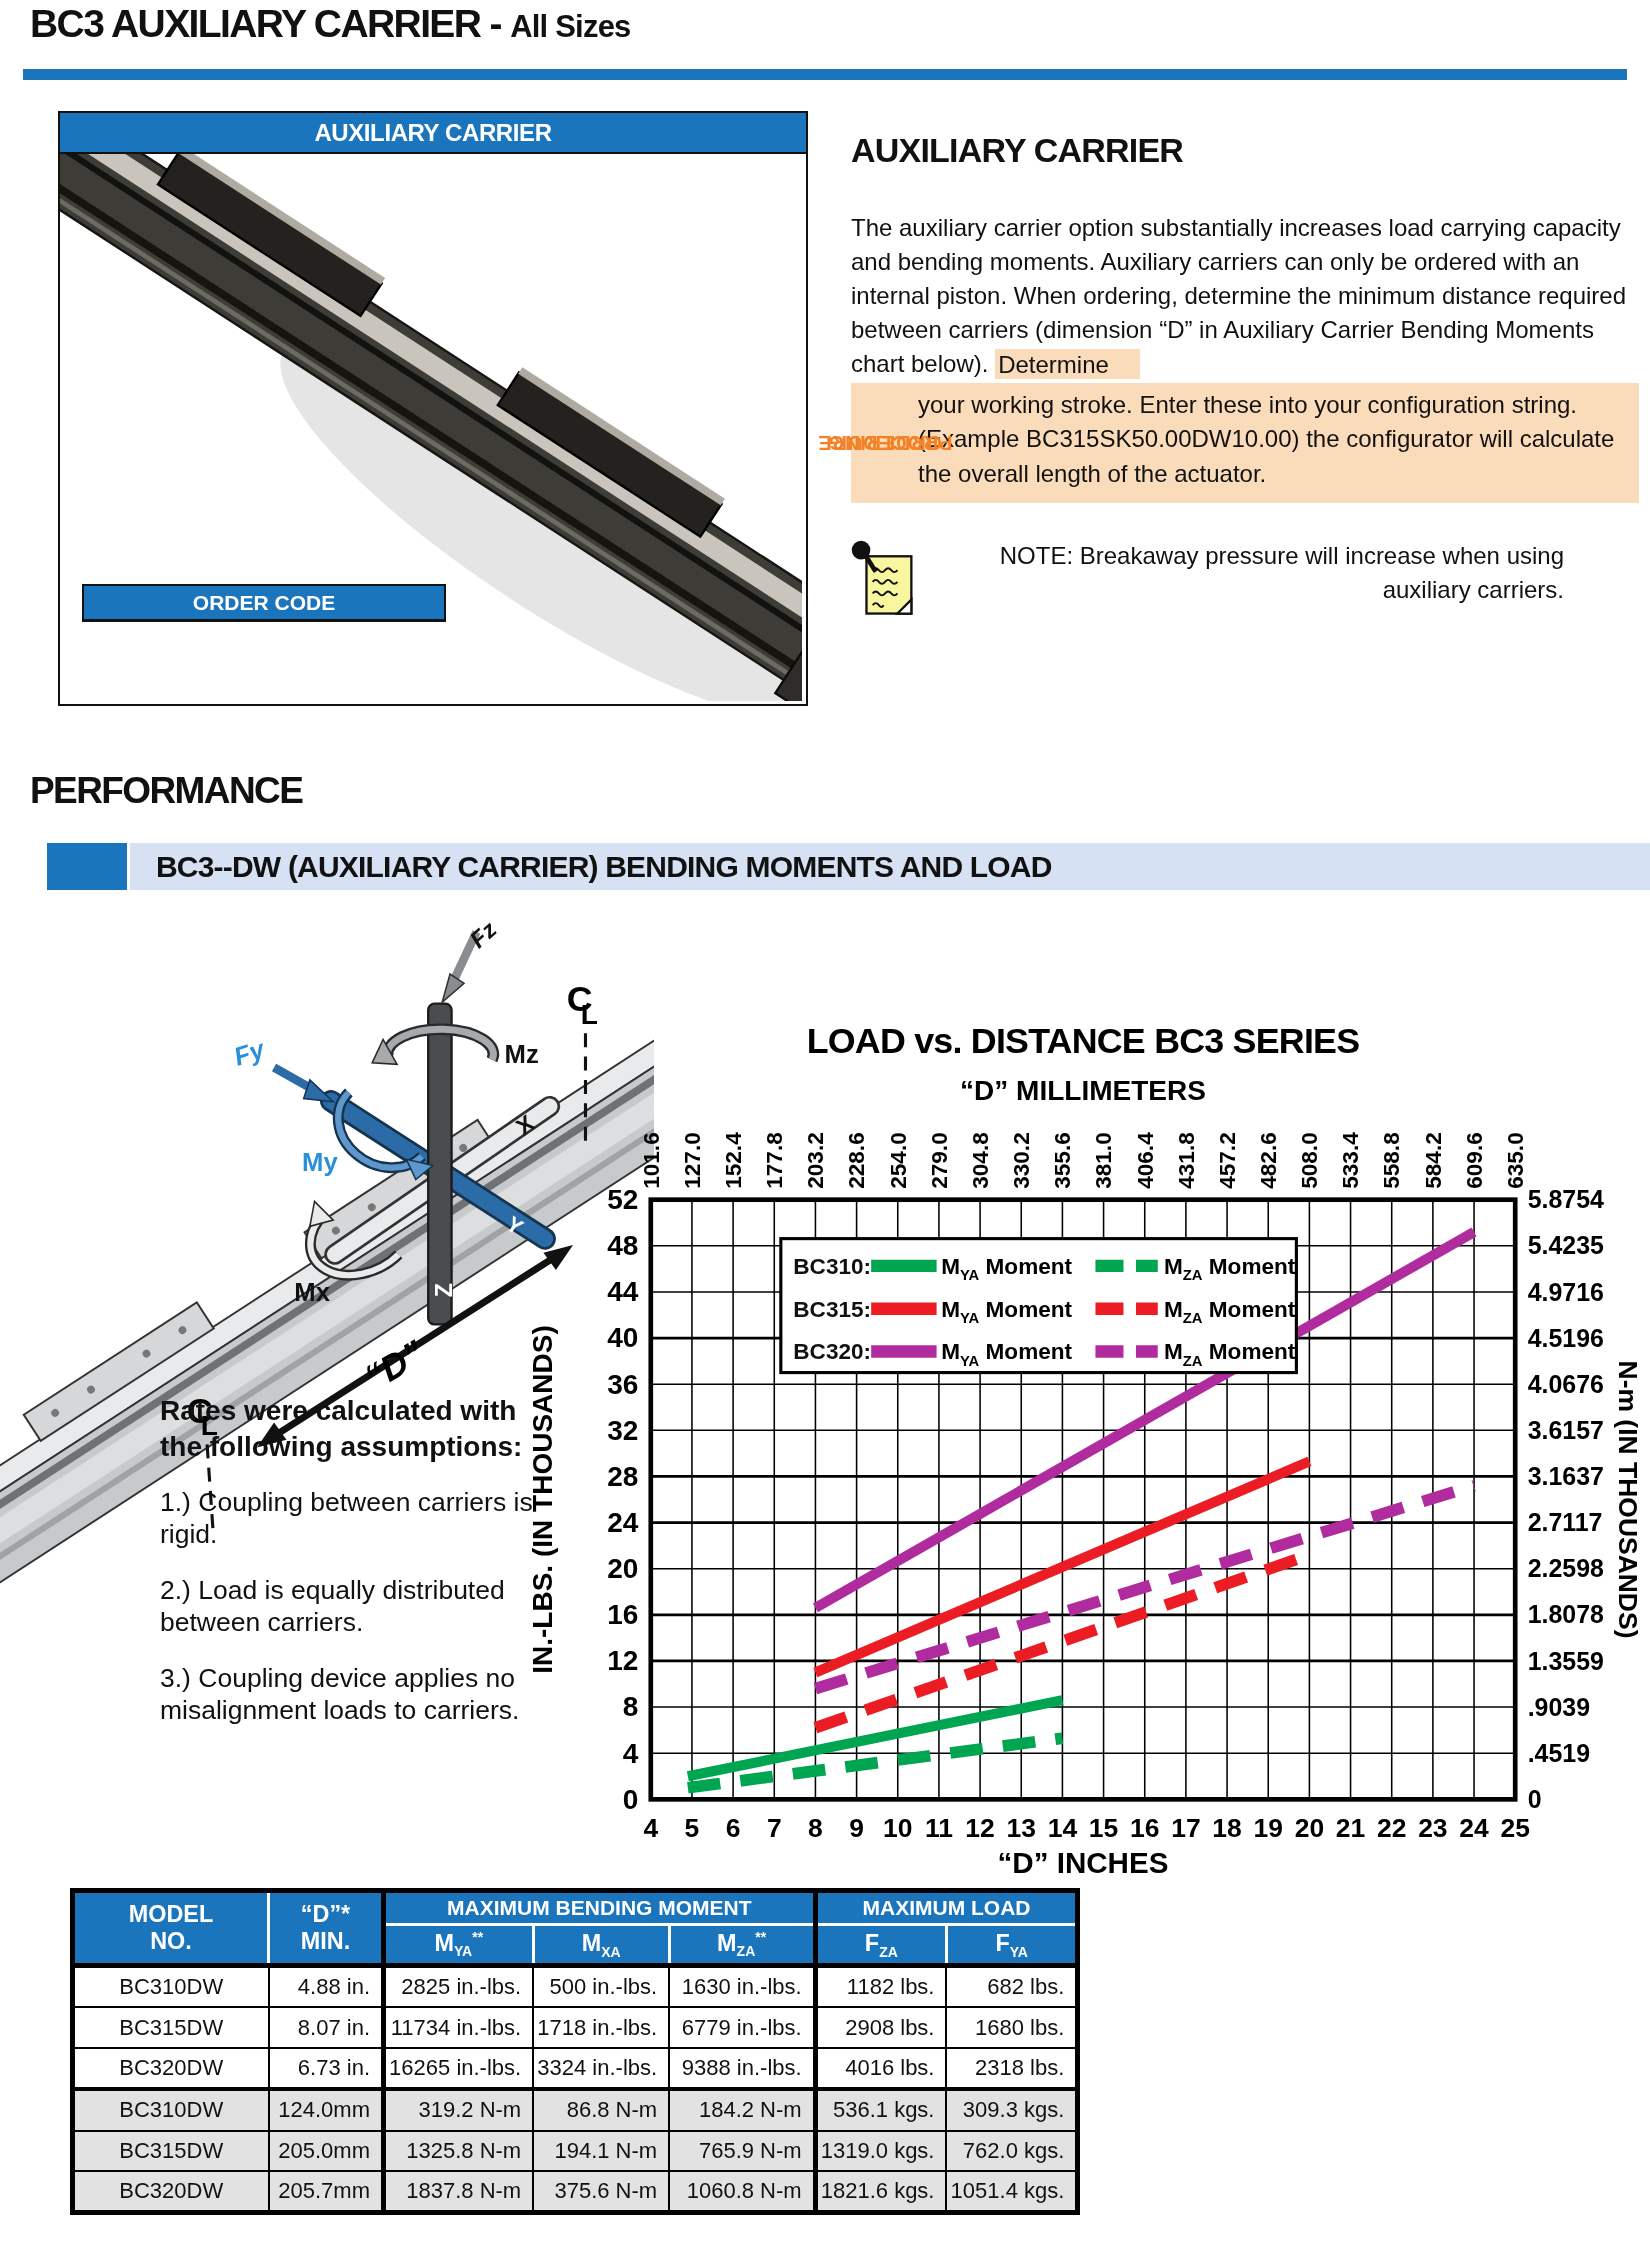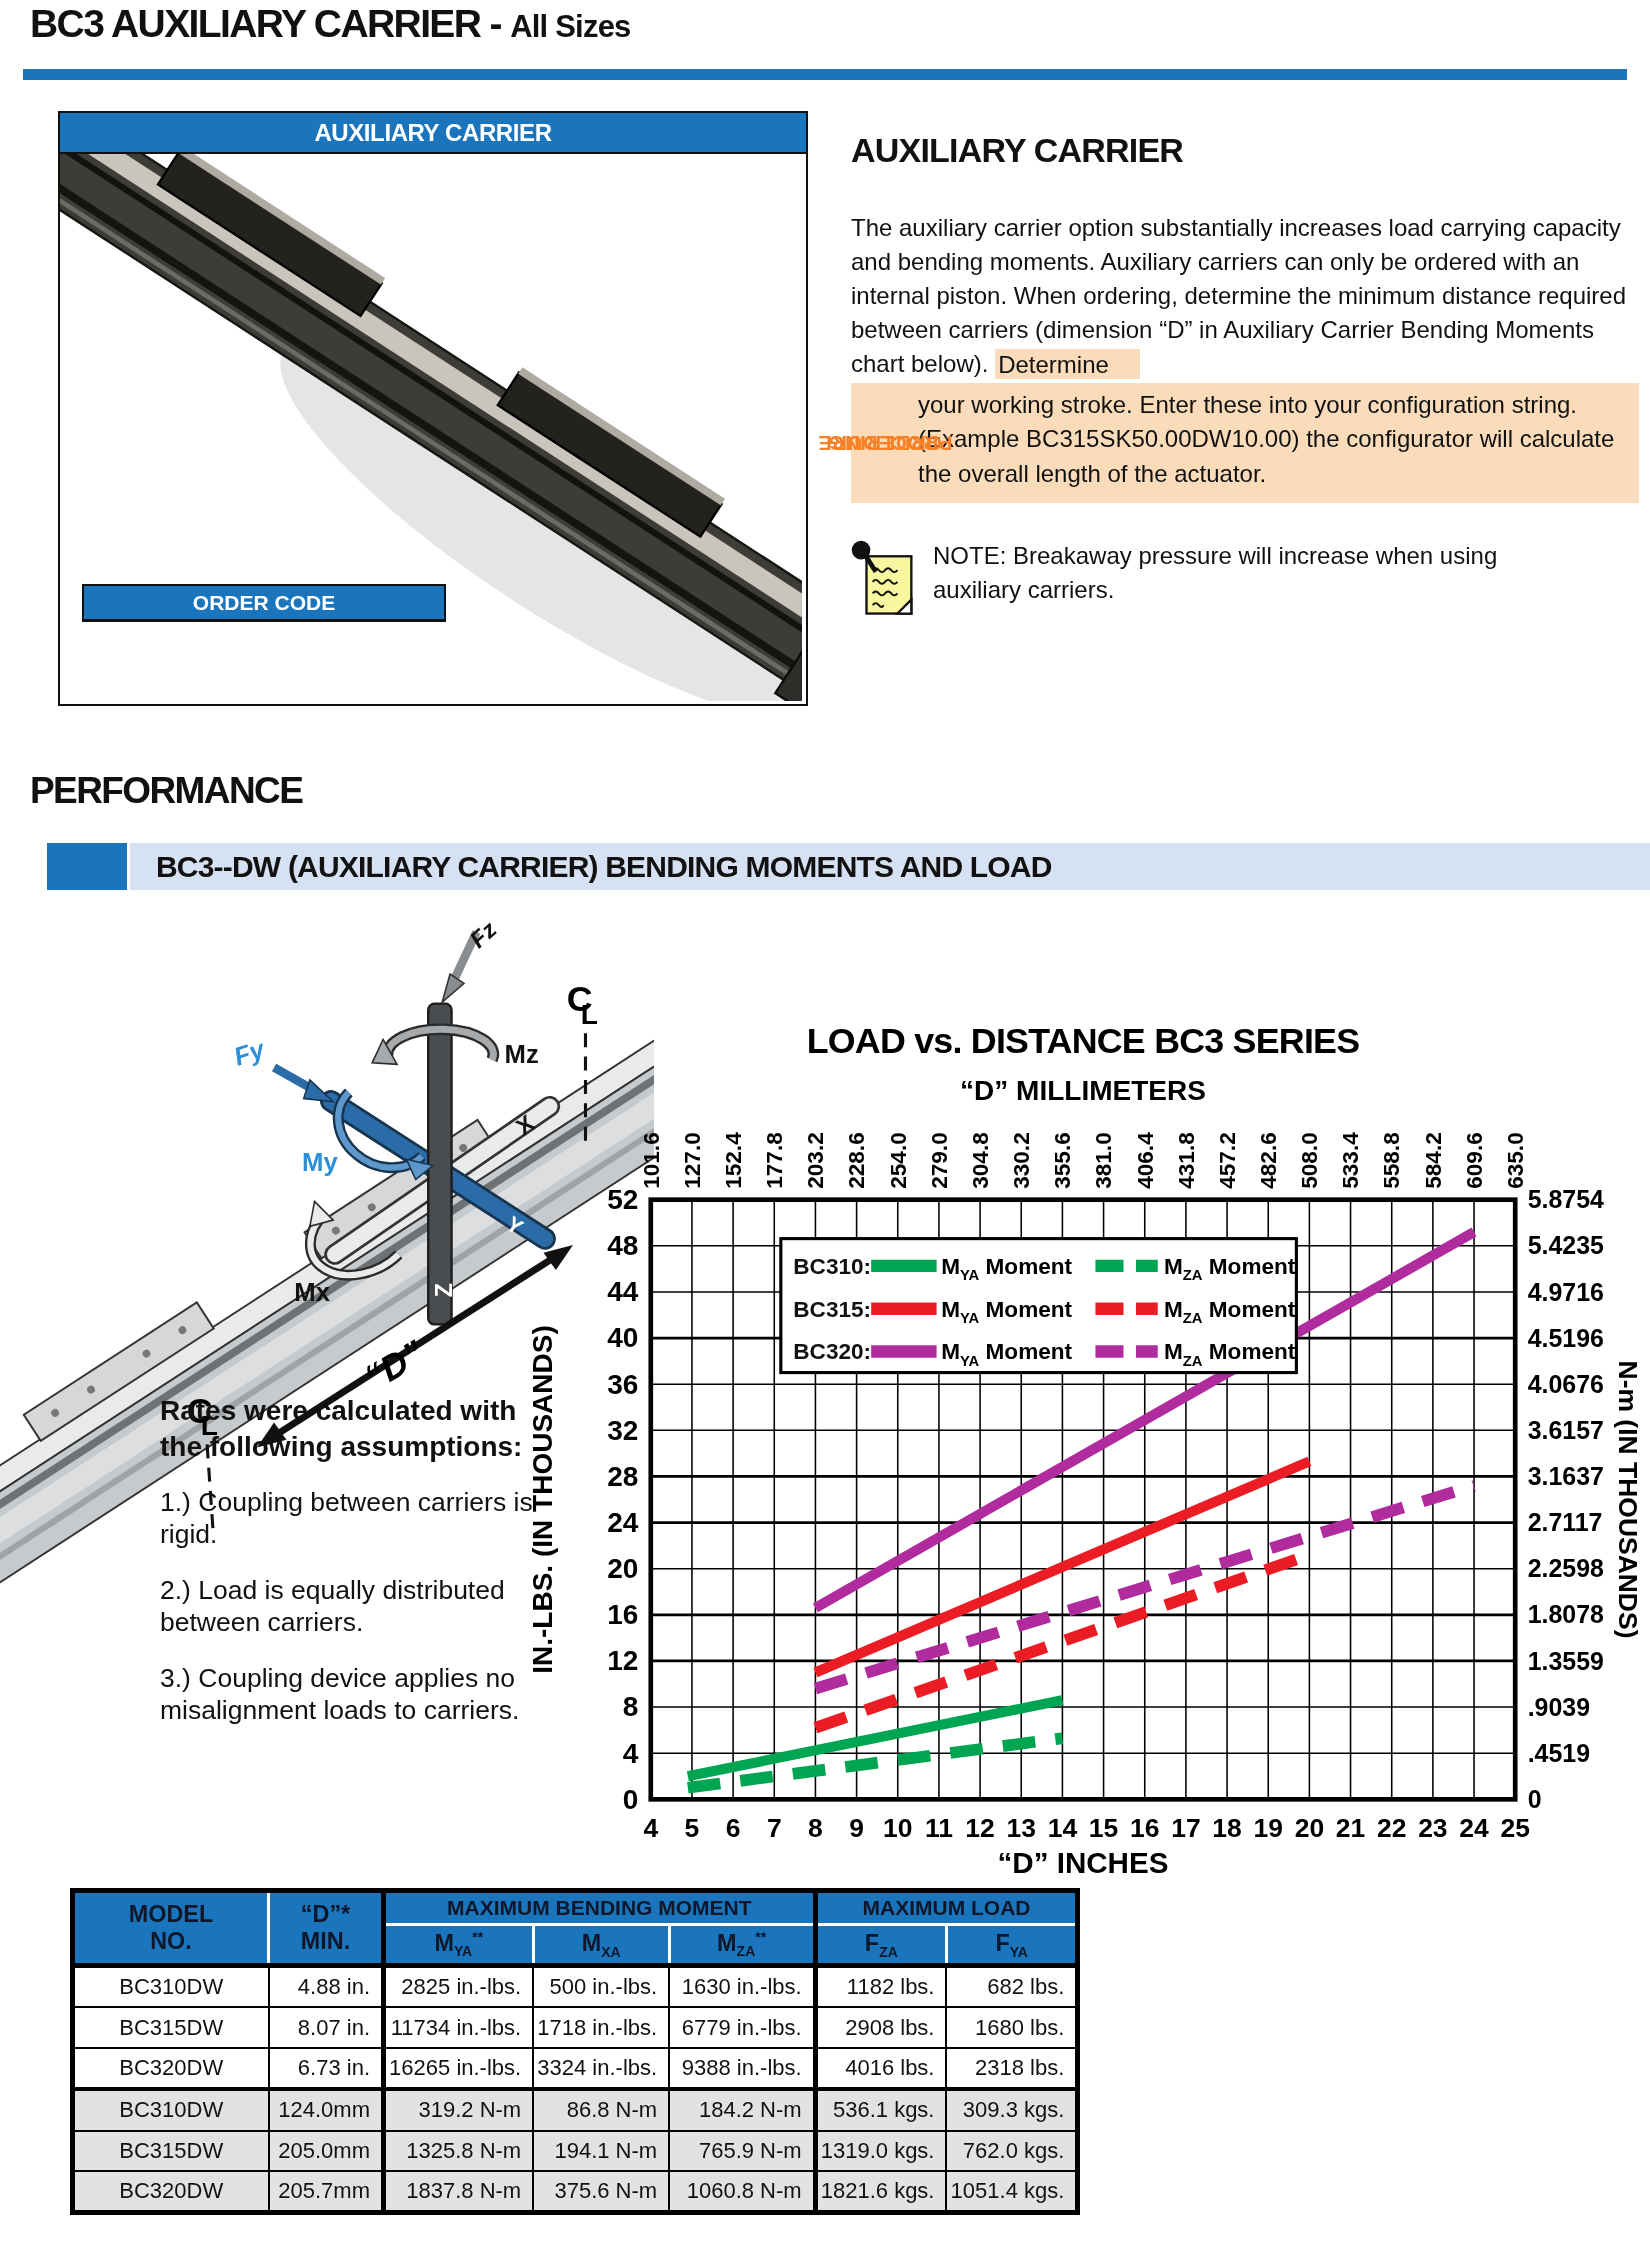--- a/index.html
+++ b/index.html
@@ -32,21 +32,21 @@
   .intro-col{position:absolute;left:851px;top:131px;width:788px;}
   .intro-heading{font-size:34px;font-weight:bold;letter-spacing:-0.8px;margin:0 0 41px 0;}
   .intro-body{font-size:24px;line-height:1.42;margin:0;}
   .hl{background:var(--peach);padding:1.6px 31px 1.6px 3.1px;}
   .ordering-row{display:flex;background:var(--peach);margin-top:1.6px;}
   .ordering-label{width:67px;position:relative;flex:none;}
   .ordering-label span{position:absolute;left:50%;top:50%;transform:translate(-50%,-50%) rotate(-90deg);
       white-space:nowrap;color:var(--orange);font-weight:bold;font-size:20px;letter-spacing:0.8px;line-height:1.1;
       text-align:center;}
   .ordering-text{font-size:24px;line-height:1.45;padding:4.7px 11px 11px 0;}
-  .note-row{display:flex;margin-top:36px;align-items:flex-start;}
+  .note-row{display:flex;margin-top:36px;align-items:flex-start;text-align:right;}
   .note-icon{flex:none;margin-right:17px;}
   .note-text{font-size:24px;line-height:1.42;max-width:631px;}
 
   
   .perf-heading{position:absolute;left:30px;top:770px;font-size:37px;font-weight:bold;letter-spacing:-1.6px;}
   .perf-banner{position:absolute;left:0;top:843px;width:1651px;height:47px;}
   .perf-banner .sq{position:absolute;left:47px;top:0;width:80px;height:47px;background:var(--blue);}
   .perf-banner .strip{position:absolute;left:130px;top:0;width:1521px;height:47px;background:var(--lightblue);}
   .perf-banner .txt{position:absolute;left:156px;top:0;height:47px;display:flex;align-items:center;
       font-size:30px;font-weight:bold;letter-spacing:-0.8px;}
@@ -56,21 +56,21 @@
   .assumptions .intro{font-size:28px;font-weight:bold;line-height:1.3;margin:0 0 20px 0;}
   .assumptions p{font-size:26.5px;line-height:1.22;margin:0 0 23.4px 0;}
 
   
   .diagram-svg{position:absolute;left:0;top:902px;}
   .chart-svg{position:absolute;left:522px;top:1005px;}
 
   
   .table-wrap{position:absolute;left:70px;top:1888px;}
   table.perf{border-collapse:collapse;border:5.5px solid #000;background:#fff;table-layout:fixed;}
-  table.perf th{background:var(--blue);color:#0f172a;border:3.1px solid #fff;font-weight:bold;
+  table.perf th{background:var(--blue);color:#ffffff;border:3.1px solid #fff;font-weight:bold;
        font-size:21px;padding:3.1px 1.6px;text-align:center;line-height:1.15;}
   table.perf th .mark{vertical-align:super;font-size:14px;}
   table.perf th sub{font-size:14px;}
   table.perf th.big{font-size:23.4px;}
   table.perf td{border:2.3px solid #000;font-size:22px;padding:6.2px 11px 6.2px 3.1px;text-align:right;
        white-space:nowrap;}
   table.perf td.c-model{text-align:center;padding:6.2px 3.1px;}
   table.perf tr.shaded td{background:var(--rowgray);}
   table.perf td.sep,table.perf th.sep{border-left:5.5px solid #000;margin-left:40px;}
   table.perf tr.bodyfirst td{border-top:5.5px solid #000;}

